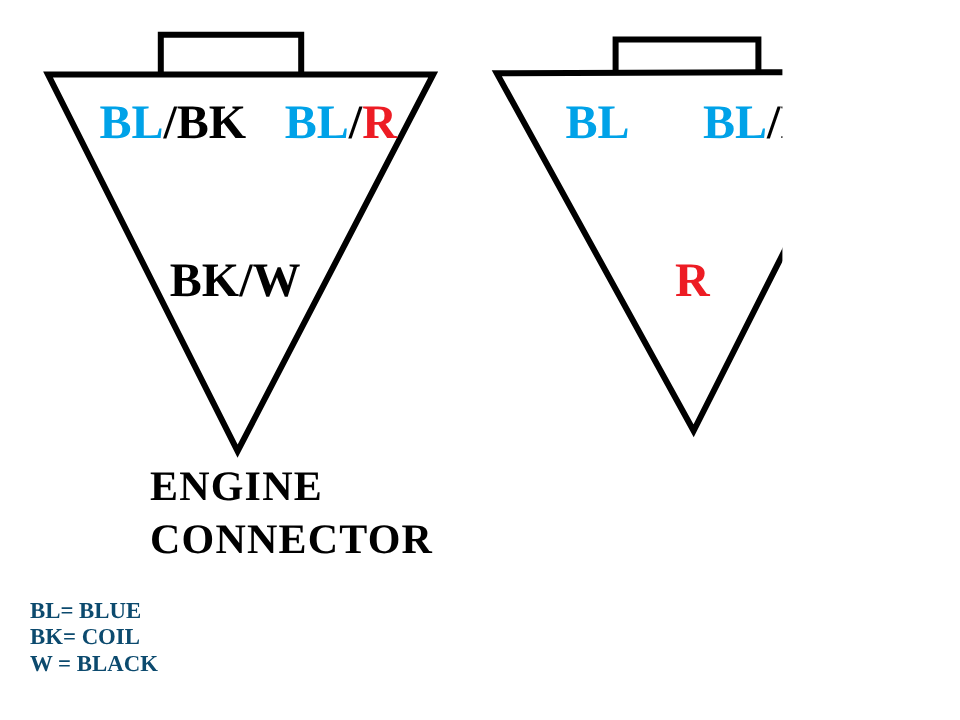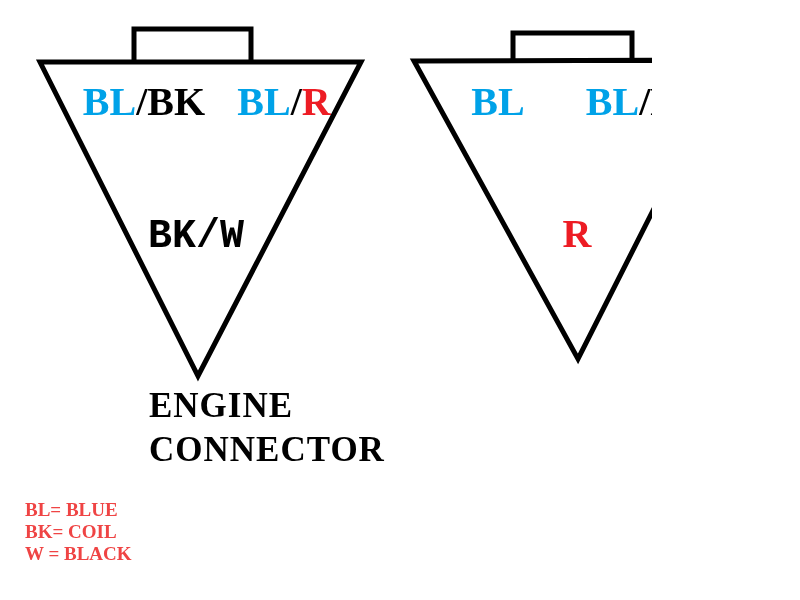--- a/index.html
+++ b/index.html
@@ -37,35 +37,34 @@
     white-space: nowrap;
     letter-spacing: 1px;
   }
   .caption .cap-line {
     display: block;
   }
   .caption-left {
     left: 125px;
     top: 384px;
     line-height: 44px;
-    margin-left: 24px;
   }
   .caption-right {
     left: 474px;
     top: 376px;
     line-height: 42px;
   }
   .legend {
     position: absolute;
     left: 25px;
     top: 499px;
     font-size: 19px;
     font-weight: bold;
     line-height: 22px;
-    color: #ef4444;
+    color: #0c4a6e;
   }
   .legend-item {
     display: block;
     white-space: nowrap;
   }
 </style>
 </head>
 <body>
 
 <div class="canvas">
@@ -79,21 +78,21 @@
     <polygon points="414,61 729,60 578,359" fill="none" stroke="#000000" stroke-width="5" stroke-linejoin="miter"></polygon>
   </svg>
 
   <div class="pin-label" style="left:144px; top:82px;">
     <span style="color: rgb(0, 162, 232);">BL</span><span style="color: rgb(0, 0, 0);">/BK</span>
   </div>
   <div class="pin-label" style="left:284px; top:82px;">
     <span style="color: rgb(0, 162, 232);">BL</span><span style="color: rgb(0, 0, 0);">/</span><span style="color: rgb(237, 28, 36);">R</span>
   </div>
   <div class="pin-label" style="left:196px; top:214px;">
-    <span style="color: rgb(0, 0, 0); font-family: Liberation Mono, monospace;">BK/W</span>
+    <span style="color: rgb(0, 0, 0);">BK/W</span>
   </div>
 
   <div class="pin-label" style="left:498px; top:82px;">
     <span style="color: rgb(0, 162, 232);">BL</span>
   </div>
   <div class="pin-label" style="left:647px; top:82px;">
     <span style="color: rgb(0, 162, 232);">BL</span><span style="color: rgb(0, 0, 0);">/BK</span>
   </div>
   <div class="pin-label" style="left:577px; top:214px;">
     <span style="color: rgb(237, 28, 36);">R</span>

